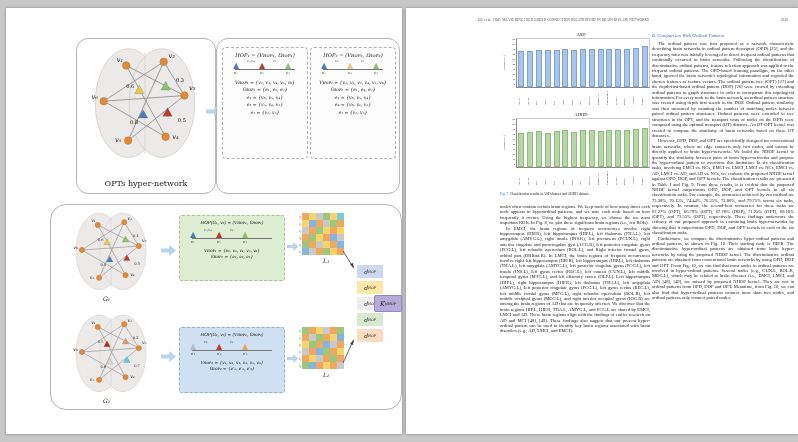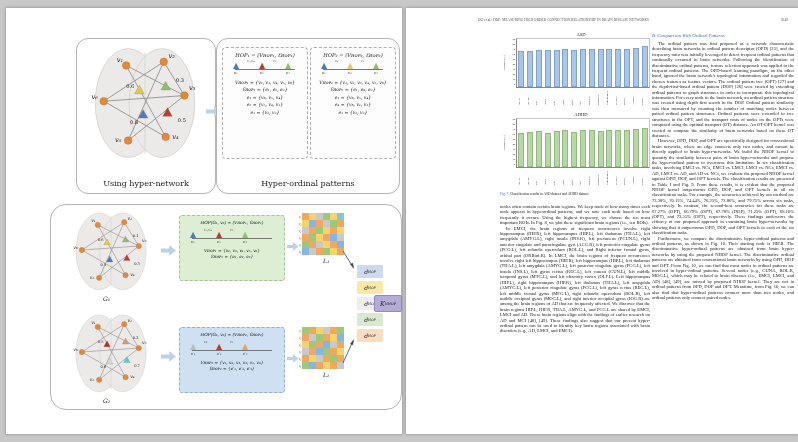--- a/index.html
+++ b/index.html
@@ -99,21 +99,21 @@
         <text x="89" y="102" font-size="7" font-style="italic" fill="#222" font-family="DejaVu Serif, serif">v₄</text>
         <circle cx="42" cy="104" r="4" fill="#e08a3c" stroke="#c9742c" stroke-width="0.6"></circle>
         <text x="28" y="106" font-size="7" font-style="italic" fill="#222" font-family="DejaVu Serif, serif">v₅</text>
         <circle cx="16" cy="62" r="4" fill="#e08a3c" stroke="#c9742c" stroke-width="0.6"></circle>
         <text x="3" y="60" font-size="7" font-style="italic" fill="#222" font-family="DejaVu Serif, serif">v₆</text>
         <text x="40" y="48" font-size="5.4" fill="#111" font-family="DejaVu Serif, serif">0.6</text>
         <text x="93" y="42" font-size="5.4" fill="#111" font-family="DejaVu Serif, serif">0.3</text>
         <text x="44" y="86" font-size="5.4" fill="#111" font-family="DejaVu Serif, serif">0.8</text>
         <text x="95" y="84" font-size="5.4" fill="#111" font-family="DejaVu Serif, serif">0.5</text>
       </svg>
-    <div class="panel-label">Using hyper-network</div>
+    <div class="panel-label">OPTs hyper-network</div>
   </div>
   <div class="blockarrow" style="left:200px;top:98px;"></div>
 
   <div class="panel" style="left:210px;top:30px;width:182px;height:154px;">
     <div class="dashed-box" style="left:5px;top:8px;width:84px;height:110px;">
         <div class="hop-title">HOP₁ = (Vʜᴏᴘ₁, Ɛʜᴏᴘ₁)</div>
         <div class="trirow">
           <div class="tline"></div>
           <div class="tri" style="left: 4px; color: rgb(74, 126, 192);">▲</div>
           <div class="tri" style="left: 30px; color: rgb(192, 57, 43);">▲</div>
@@ -142,21 +142,20 @@
           <div class="sublab" style="left: 5px;">e₁</div>
           <div class="sublab" style="left: 31px;">e₄</div>
           <div class="sublab" style="left: 57px;">e₃</div>
         </div>
         <div class="hop-line">Vʜᴏᴘ₂ = {v₁, v₂, v₃, v₄, v₅, v₆}</div>
         <div class="hop-line">Ɛʜᴏᴘ₂ = {e₁, e₄, e₃}</div>
         <div class="hop-line">e₁ = {v₆, v₅, v₄}</div>
         <div class="hop-line">e₄ = {v₆, v₁, v₂}</div>
         <div class="hop-line">e₃ = {v₂, v₃}</div>
       </div>
-    <div class="panel-label">Hyper-ordinal patterns</div>
   </div>
 
   <div class="panel" style="left:44px;top:196px;width:350px;height:204px;border-radius:16px;">
     <svg class="brain-svg" style="left:12px;top:4px;" width="96" height="86" viewBox="0 0 120 130">
         <ellipse cx="42" cy="64" rx="35" ry="58" fill="#eceae8" stroke="#d8d4d1" stroke-width="1"></ellipse>
         <ellipse cx="78" cy="64" rx="35" ry="58" fill="#eceae8" stroke="#d8d4d1" stroke-width="1"></ellipse>
         <line x1="60" y1="10" x2="60" y2="118" stroke="#dcd8d4" stroke-width="1.2"></line>
         <line x1="40" y1="24" x2="82" y2="100" stroke="#8d8d8d" stroke-width="0.9"></line>
         <line x1="40" y1="24" x2="102" y2="56" stroke="#8d8d8d" stroke-width="0.9"></line>
         <line x1="80" y1="20" x2="42" y2="104" stroke="#8d8d8d" stroke-width="0.9"></line>

